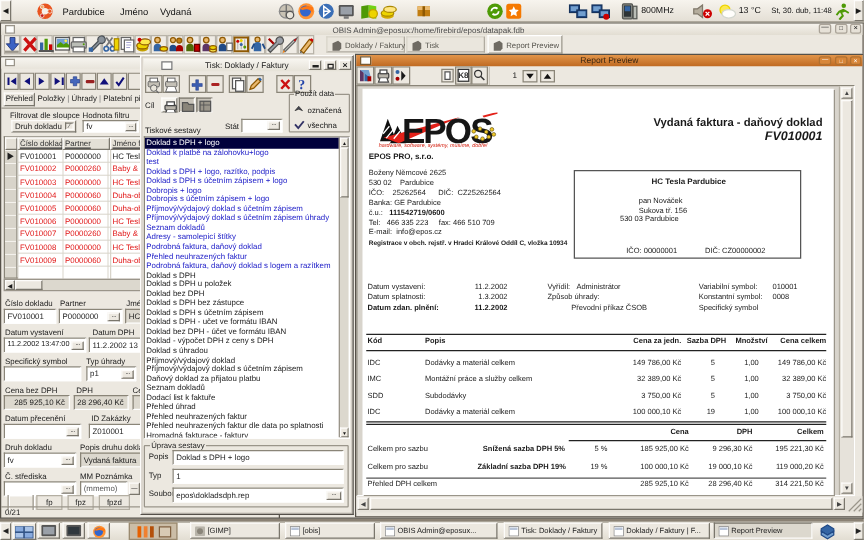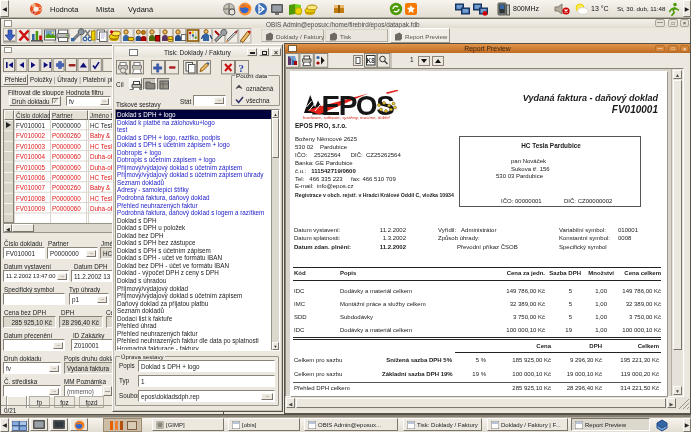--- a/index.html
+++ b/index.html
@@ -18,22 +18,22 @@
 
 <div class="a" style="left:0;top:0;width:691px;height:18px;background:linear-gradient(#f7f4ee,#e4dfd5);border-bottom:1px solid #b4afa3">
   <div class="a out bg" style="left:0;top:0;width:9px;height:17px;font-size:6px;text-align:center;line-height:16px">◀</div>
   <svg class="a" style="left:29px;top:2px" width="14" height="14" viewBox="0 0 16 16">
       <circle cx="8" cy="8" r="7" fill="#e95420"></circle>
       <circle cx="8" cy="8" r="3" fill="#f5f0ea"></circle>
       <circle cx="12.4" cy="8" r="1.9" fill="#e95420" stroke="#f5f0ea" stroke-width=".7"></circle>
       <circle cx="5.4" cy="4" r="1.7" fill="#f0a868" stroke="#f5f0ea" stroke-width=".7"></circle>
       <circle cx="5.4" cy="12" r="1.7" fill="#c61b1b" stroke="#f5f0ea" stroke-width=".7"></circle>
     </svg>
-  <div class="a" style="left:50px;top:5px;font-size:7.5px;color:#111">Hodnota</div>
-  <div class="a" style="left:96px;top:5px;font-size:7.5px;color:#111">Místa</div>
+  <div class="a" style="left:50px;top:5px;font-size:7.5px;color:#111">Pardubice</div>
+  <div class="a" style="left:96px;top:5px;font-size:7.5px;color:#111">Jméno</div>
   <div class="a" style="left:128px;top:5px;font-size:7.5px;color:#111">Vydaná</div>
 
   <svg class="a" style="left:222px;top:2px" width="14" height="14" viewBox="0 0 14 14">
       <circle cx="7" cy="7" r="6" fill="#8a8a8a"></circle>
       <circle cx="7" cy="7" r="5" fill="#c8c2b4"></circle>
       <path d="M2 7h10M7 2v10" stroke="#6a6a6a" stroke-width="1"></path>
       <circle cx="10" cy="10" r="3" fill="#e8e4da" stroke="#555"></circle>
     </svg>
   <svg class="a" style="left:238px;top:2px" width="14" height="14" viewBox="0 0 14 14">
       <circle cx="7" cy="7" r="6.4" fill="#ff9233"></circle>
@@ -633,21 +633,21 @@
             <circle cx="84" cy="13" r="1.5"></circle>
             <circle cx="89" cy="15.5" r="1.5"></circle>
             <circle cx="93.5" cy="13.5" r="1.5"></circle>
             <circle cx="81" cy="19.5" r="1.5"></circle>
             <circle cx="86" cy="21" r="1.5"></circle>
             <circle cx="91" cy="19.5" r="1.5"></circle>
             <circle cx="95" cy="17.5" r="1.5"></circle>
           </g>
       </svg>
       <div class="a nw" style="left:13px;top:44px;font-size:6px;font-style:italic;color:#d42010;transform:scale(.72);transform-origin:0 0">hardware, software, systémy, musíme, dobře!</div>
-      <div class="a r nw b" style="left:168px;top:22px;width:200px;font-size:9px;font-style:italic">Vydaná faktura - daňový doklad</div>
+      <div class="a r nw b" style="left:168px;top:22px;width:200px;font-size:9px;">Vydaná faktura - daňový doklad</div>
       <div class="a r nw b" style="left:168px;top:33px;width:200px;font-size:10px;font-style:italic">FV010001</div>
       <div class="a nw b" style="left:5px;top:51px;font-size:6.4px">EPOS PRO, s.r.o.</div>
       <div class="a nw" style="left:5px;top:65px;line-height:7.9px">
         Boženy Němcové 2625<br>
         530 02&nbsp;&nbsp;&nbsp;&nbsp;Pardubice<br>
         IČO:&nbsp;&nbsp;&nbsp;&nbsp;25262564&nbsp;&nbsp;&nbsp;&nbsp;&nbsp;&nbsp;DIČ:&nbsp;&nbsp;CZ25262564<br>
         Banka: GE Pardubice<br>
         č.u.:&nbsp;&nbsp;&nbsp;<b>111542719/0600</b><br>
         Tel:&nbsp;&nbsp;&nbsp;466 335 223&nbsp;&nbsp;&nbsp;&nbsp;&nbsp;fax: 466 510 709<br>
         E-mail:&nbsp;&nbsp;info@epos.cz

